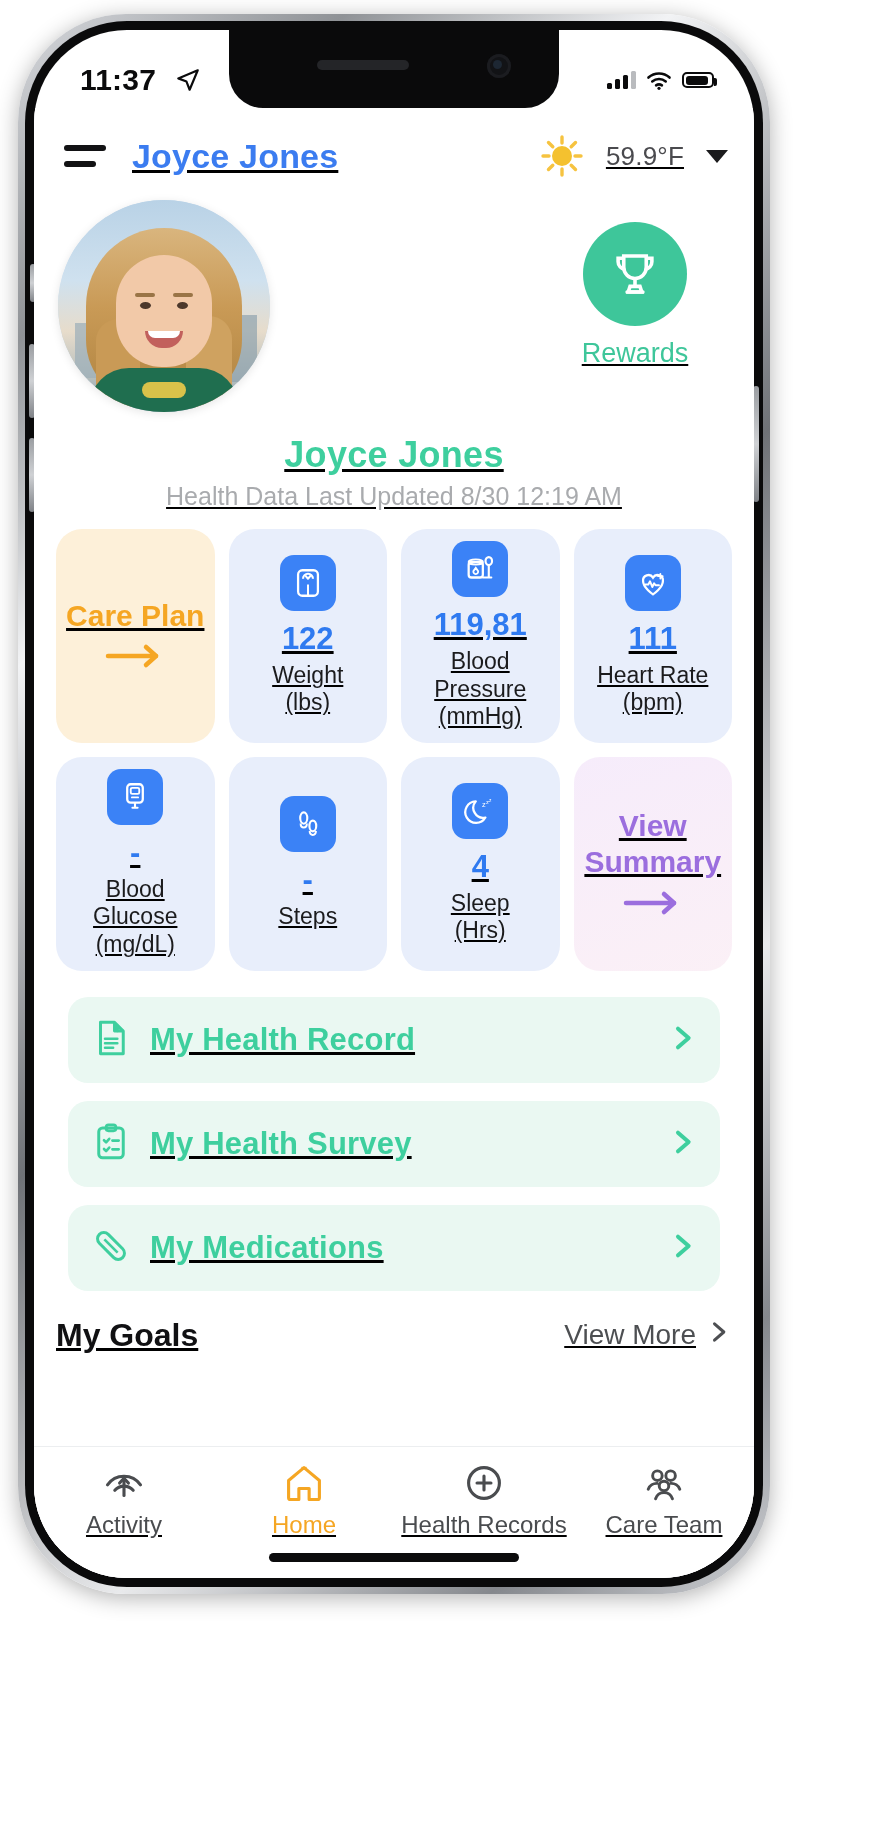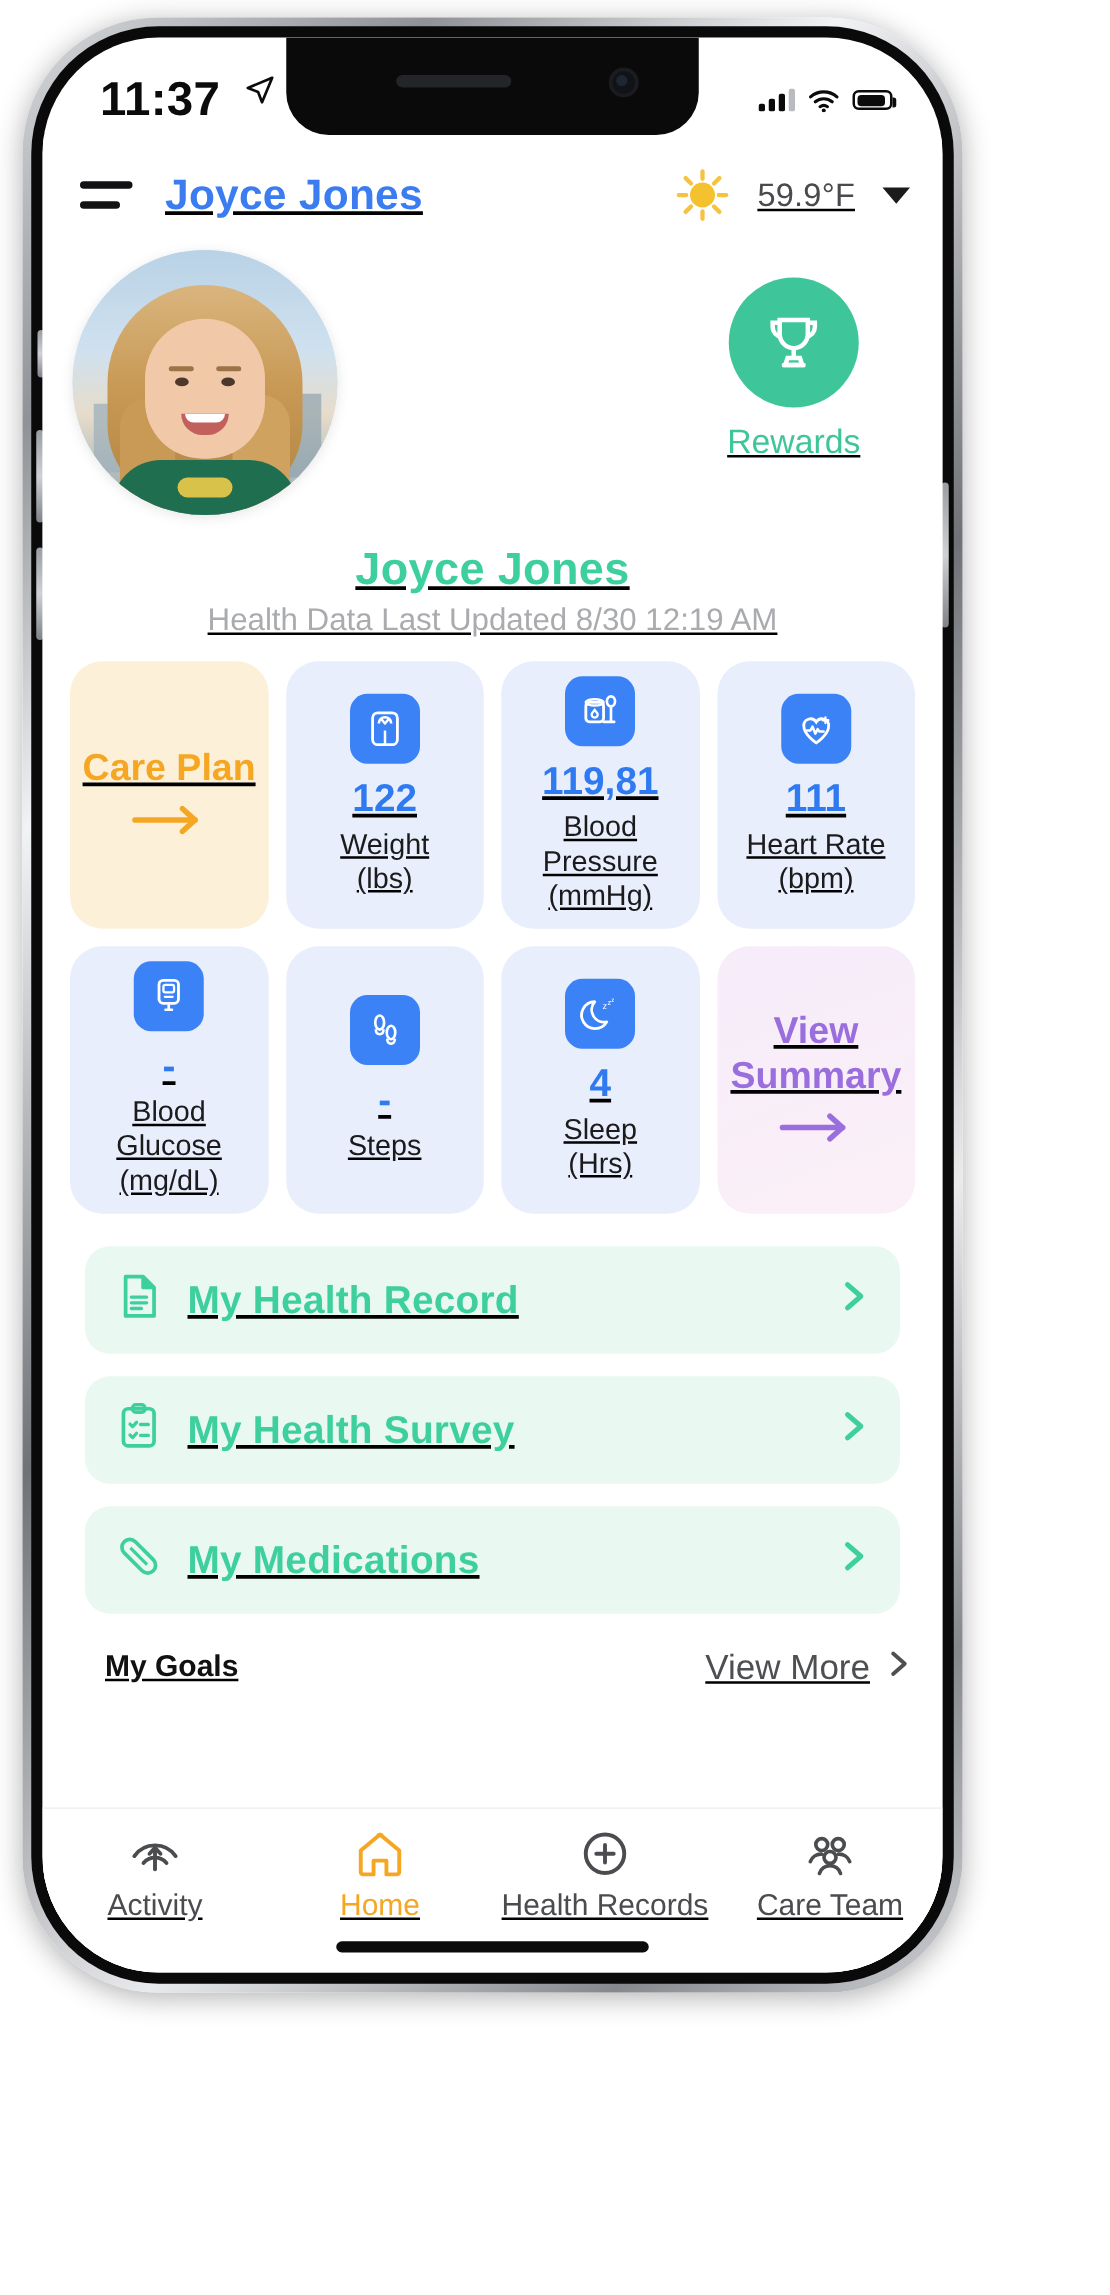--- a/index.html
+++ b/index.html
@@ -62,22 +62,22 @@
     border-radius:50%; background:#1d2733;
   }
 
   
   .statusbar {
     position: absolute; top: 0; left: 0; right: 0; height: 78px;
     display: flex; align-items: center; justify-content: space-between;
     padding: 22px 40px 0 46px; z-index: 45;
   }
   .sb-time {
-    font-size: 38px; font-weight: 700; color: #0b0b0c; letter-spacing: .2px;
-    display:flex; align-items:flex-start; gap:19px;
+    font-size: 30px; font-weight: 700; color: #0b0b0c; letter-spacing: .2px;
+    display:flex; align-items:center; gap:19px;
   }
   .sb-right { display: flex; align-items: center; gap: 10px; }
   .bars { display:flex; align-items:flex-end; gap:3px; height:18px; }
   .bars i { display:block; width:5px; background:#0b0b0c; border-radius:1.5px; }
   .bars i:nth-child(1){height:6px;} .bars i:nth-child(2){height:10px;}
   .bars i:nth-child(3){height:14px;} .bars i:nth-child(4){height:18px; background:#b9bbbe;}
   .batt { width:32px; height:16px; border:2px solid #0b0b0c; border-radius:5px; position:relative; }
   .batt::after { content:""; position:absolute; right:-5px; top:4px; width:3px; height:8px; background:#0b0b0c; border-radius:0 2px 2px 0; }
   .batt i { position:absolute; left:1.5px; top:1.5px; bottom:1.5px; width:80%; background:#0b0b0c; border-radius:3px; }
 
@@ -180,21 +180,21 @@
     background:#eaf8f2; border-radius: 20px; height: 86px;
     display:flex; align-items:center; padding: 0 22px; gap: 18px;
   }
   .row-label { flex:1; font-size: 31px; font-weight: 700; color:#3ecf9e; letter-spacing:.2px; }
 
   
   .goals {
     margin-top: 26px; padding: 0 22px;
     display:flex; align-items:center; justify-content:space-between;
   }
-  .goals-title { font-size: 24px; font-weight: 700; color:#111113;margin-left:28px; }
+  .goals-title { font-size: 32px; font-weight: 700; color:#111113; }
   .goals-more { display:flex; align-items:center; gap:8px; font-size:28px; color:#4d4f52; }
 
   
   .tabbar {
     height: 132px; border-top: 1px solid #eceef0; background:#fff;
     display:flex; align-items:flex-start; justify-content:space-around;
     padding-top: 14px;
   }
   .tab { display:flex; flex-direction:column; align-items:center; gap:6px; width:25%; }
   .tab-label { font-size: 24px; color:#4a4c4f; }

